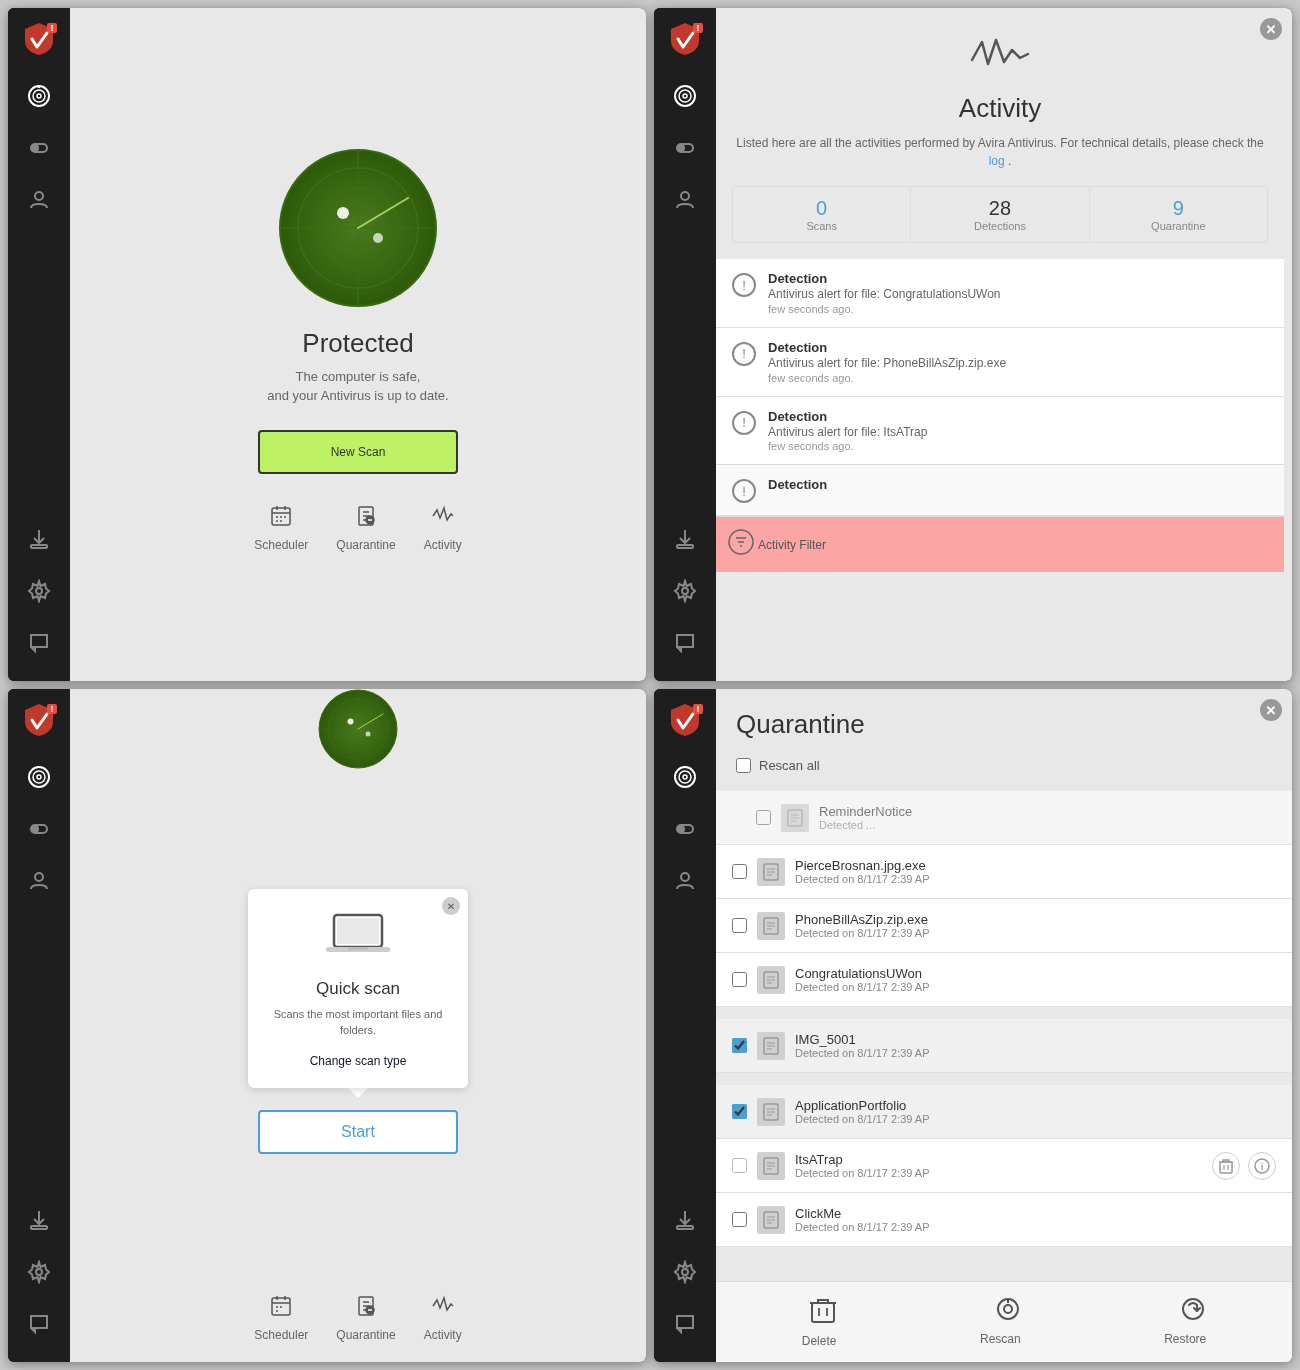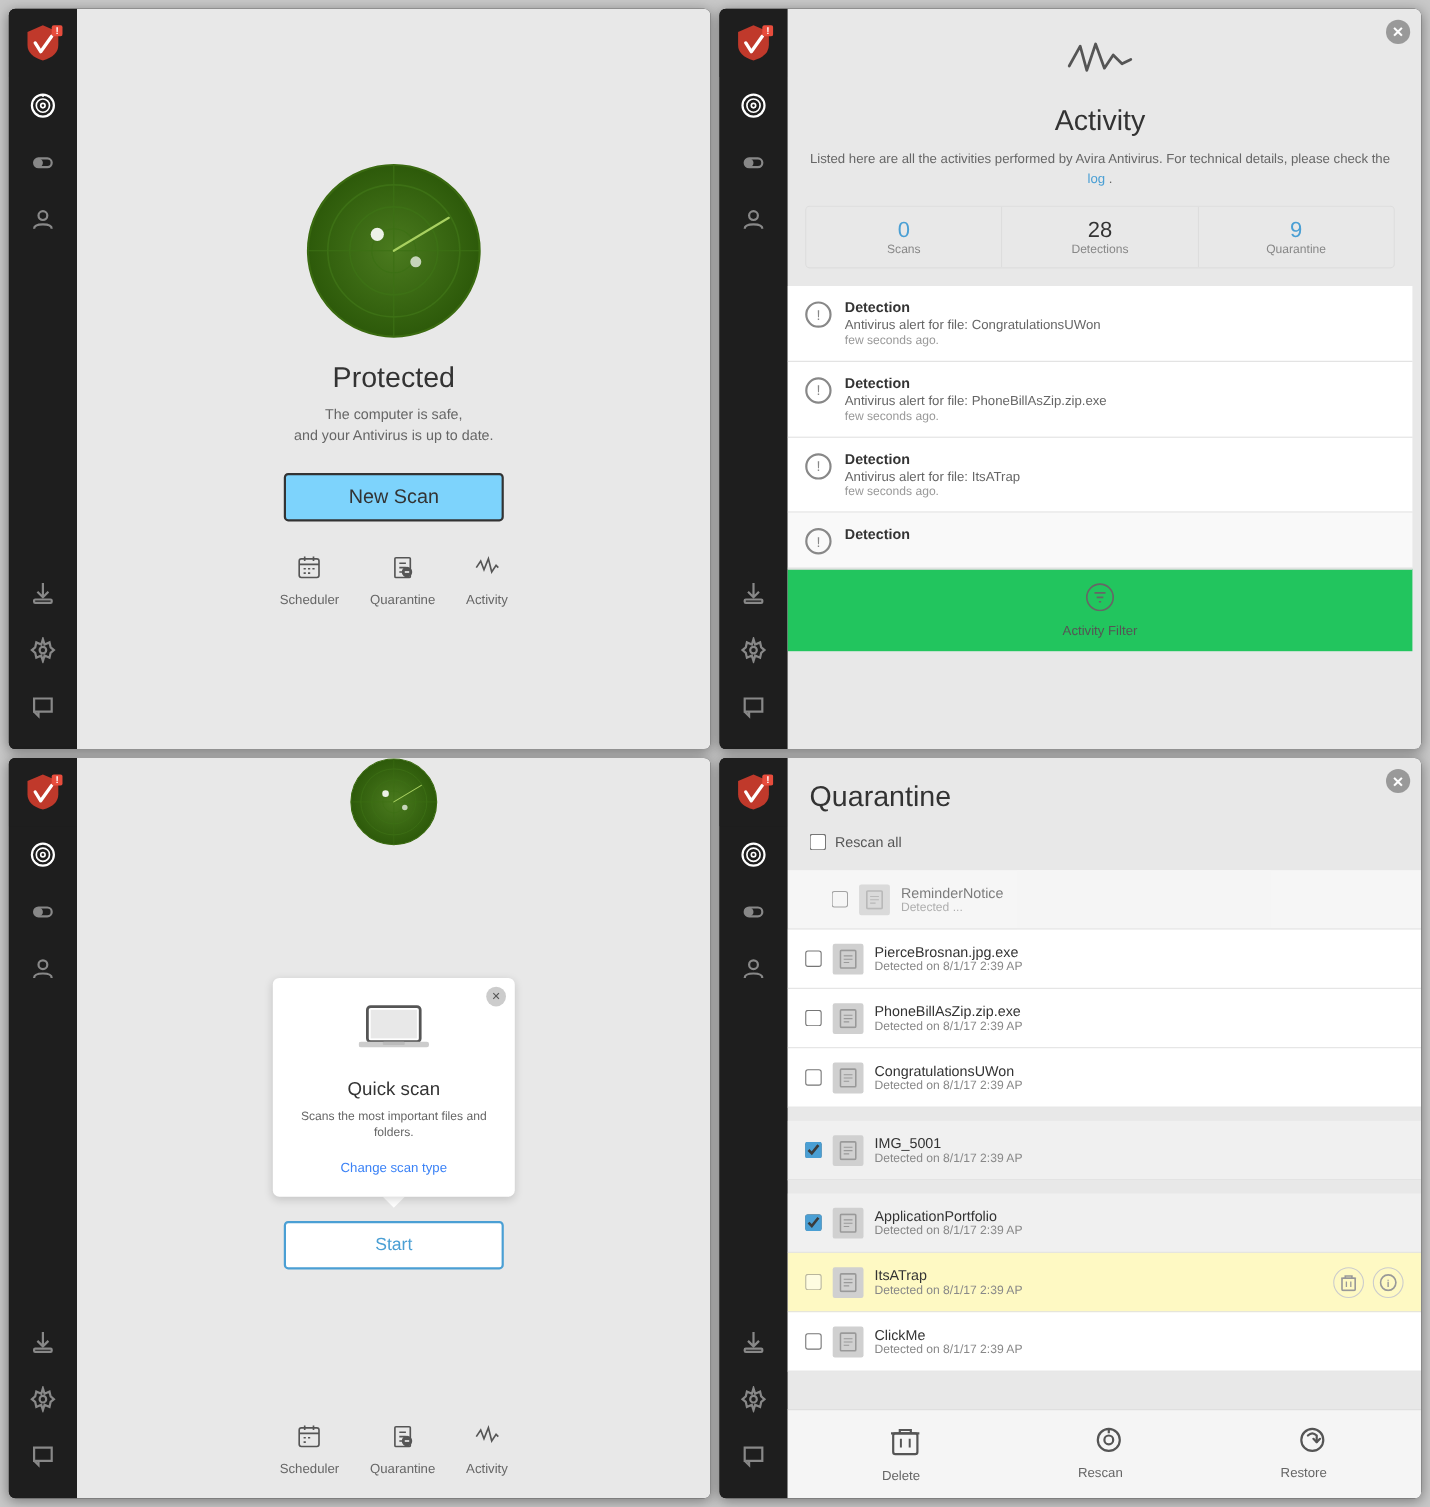--- a/index.html
+++ b/index.html
@@ -95,23 +95,23 @@
       font-size: 13px;
       color: #666;
       text-align: center;
       line-height: 1.5;
       margin-bottom: 24px;
     }
     .new-scan-btn {
       width: 200px;
       height: 44px;
       border: 2px solid #333;
-      background: #7dd3fc;
+      background: #bef264;
       border-radius: 4px;
-      font-size: 18px;
+      font-size: 12px;
       color: #333;
       cursor: pointer;
       font-weight: 400;
       margin-bottom: 30px;
     }
     .bottom-nav {
       display: flex;
       gap: 28px;
       margin-bottom: 20px;
     }
@@ -216,24 +216,24 @@
       color: #888;
       flex-shrink: 0;
       margin-top: 2px;
     }
     .detection-text { flex: 1; }
     .detection-title { font-size: 13px; color: #333; font-weight: 600; }
     .detection-body { font-size: 12px; color: #666; line-height: 1.4; }
     .detection-time { font-size: 11px; color: #999; }
     .activity-filter-bar {
       display: flex;
-      flex-direction: column;
+      flex-direction: row;
       align-items: center;
       padding: 12px;
-      background: #22c55e;
+      background: #fca5a5;
       border-top: 1px solid #ddd;
       gap: 4px;
     }
     .filter-icon { font-size: 20px; color: #555; }
     .filter-label { font-size: 12px; color: #555; }
 
     
     .panel3 .main-content {
       justify-content: center;
       align-items: center;
@@ -277,21 +277,21 @@
     }
     .quick-scan-desc {
       font-size: 11px;
       color: #666;
       text-align: center;
       line-height: 1.4;
       margin-bottom: 16px;
     }
     .change-scan-link {
       font-size: 12px;
-      color: #3b82f6;
+      color: #0f172a;
       cursor: pointer;
       text-decoration: none;
       margin-bottom: 0;
     }
     .card-pointer {
       width: 0;
       height: 0;
       border-left: 10px solid transparent;
       border-right: 10px solid transparent;
       border-top: 10px solid white;
@@ -956,21 +956,21 @@
               <line x1="4" y1="9" x2="12" y2="9" stroke="#999" stroke-width="1"></line>
               <line x1="4" y1="12" x2="9" y2="12" stroke="#999" stroke-width="1"></line>
             </svg>
         </div>
         <div class="q-item-text">
           <div class="q-item-name">ApplicationPortfolio</div>
           <div class="q-item-date">Detected on 8/1/17 2:39 AP</div>
         </div>
       </div>
 
-      <div class="q-item" style="background:#fef9c3;">
+      <div class="q-item" style="background:#ffffff;">
         <input type="checkbox" class="q-checkbox" style="opacity: 0.5;">
         <div class="q-file-icon">
           <svg width="16" height="18" viewBox="0 0 16 18">
               <rect x="1" y="1" width="14" height="16" rx="1" fill="none" stroke="#999" stroke-width="1.5"></rect>
               <line x1="4" y1="6" x2="12" y2="6" stroke="#999" stroke-width="1"></line>
               <line x1="4" y1="9" x2="12" y2="9" stroke="#999" stroke-width="1"></line>
               <line x1="4" y1="12" x2="9" y2="12" stroke="#999" stroke-width="1"></line>
             </svg>
         </div>
         <div class="q-item-text">

